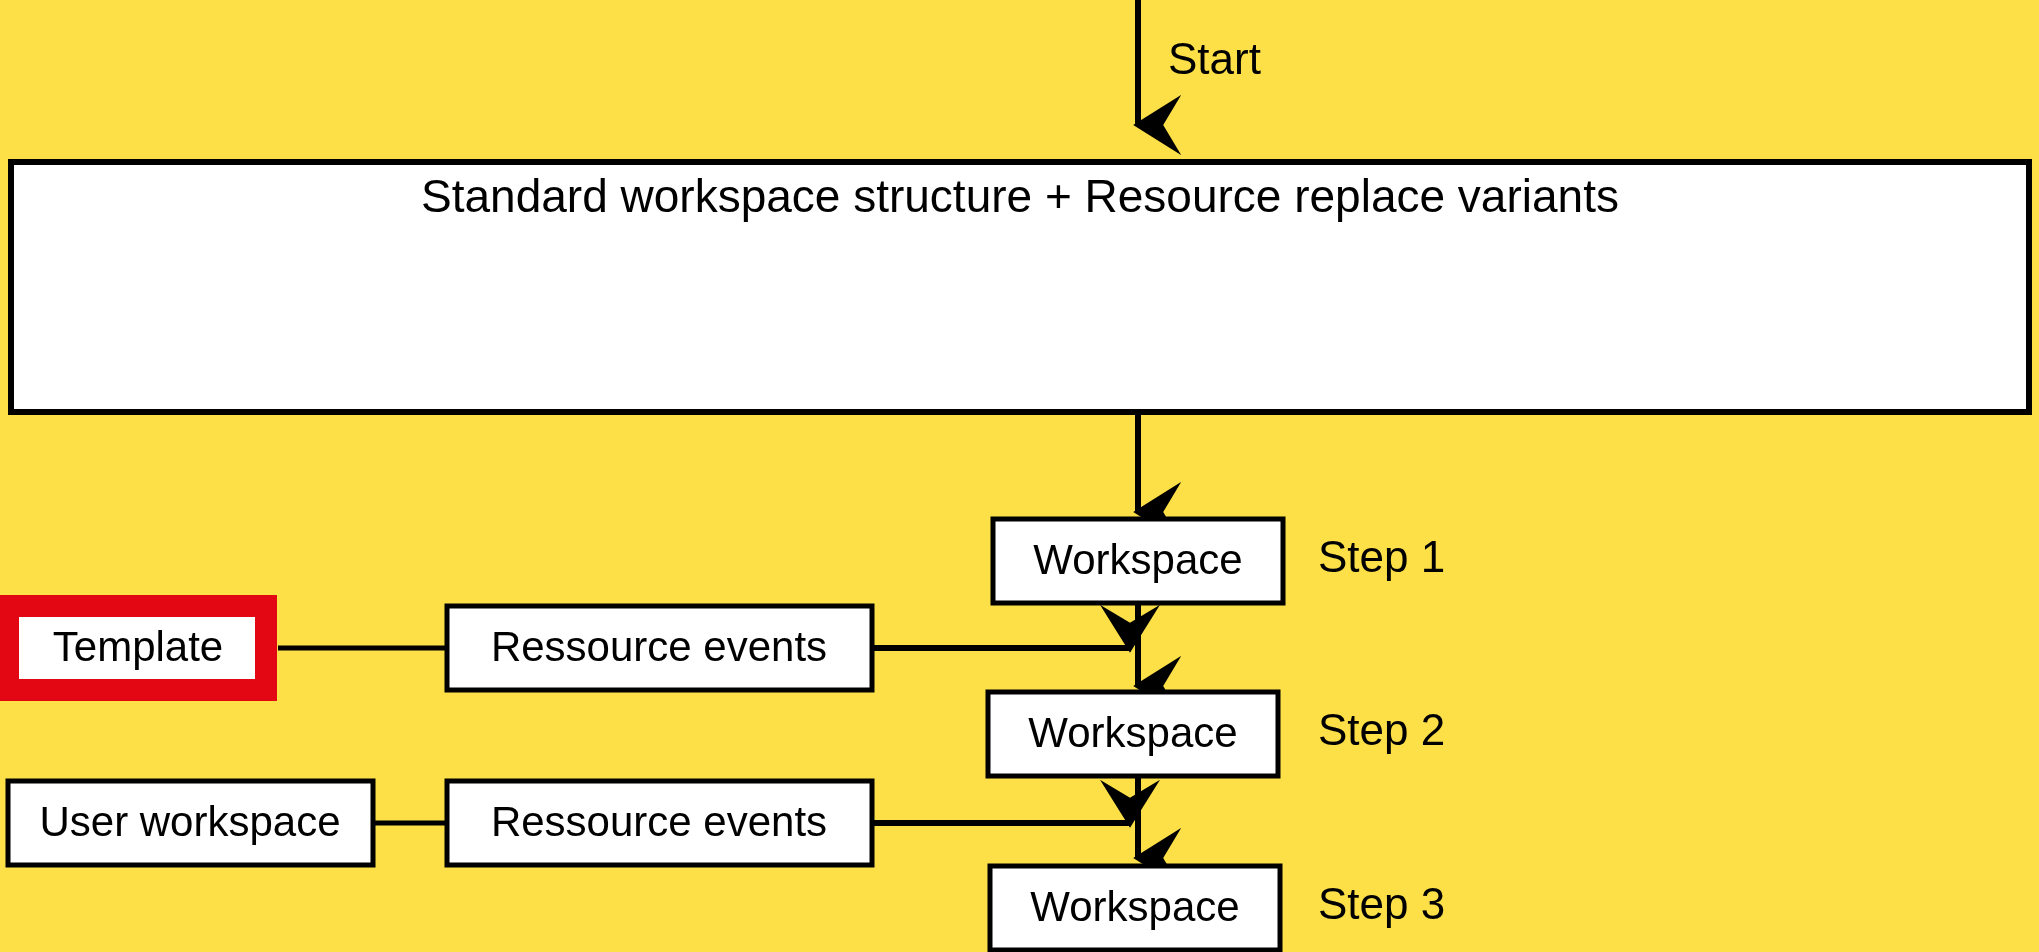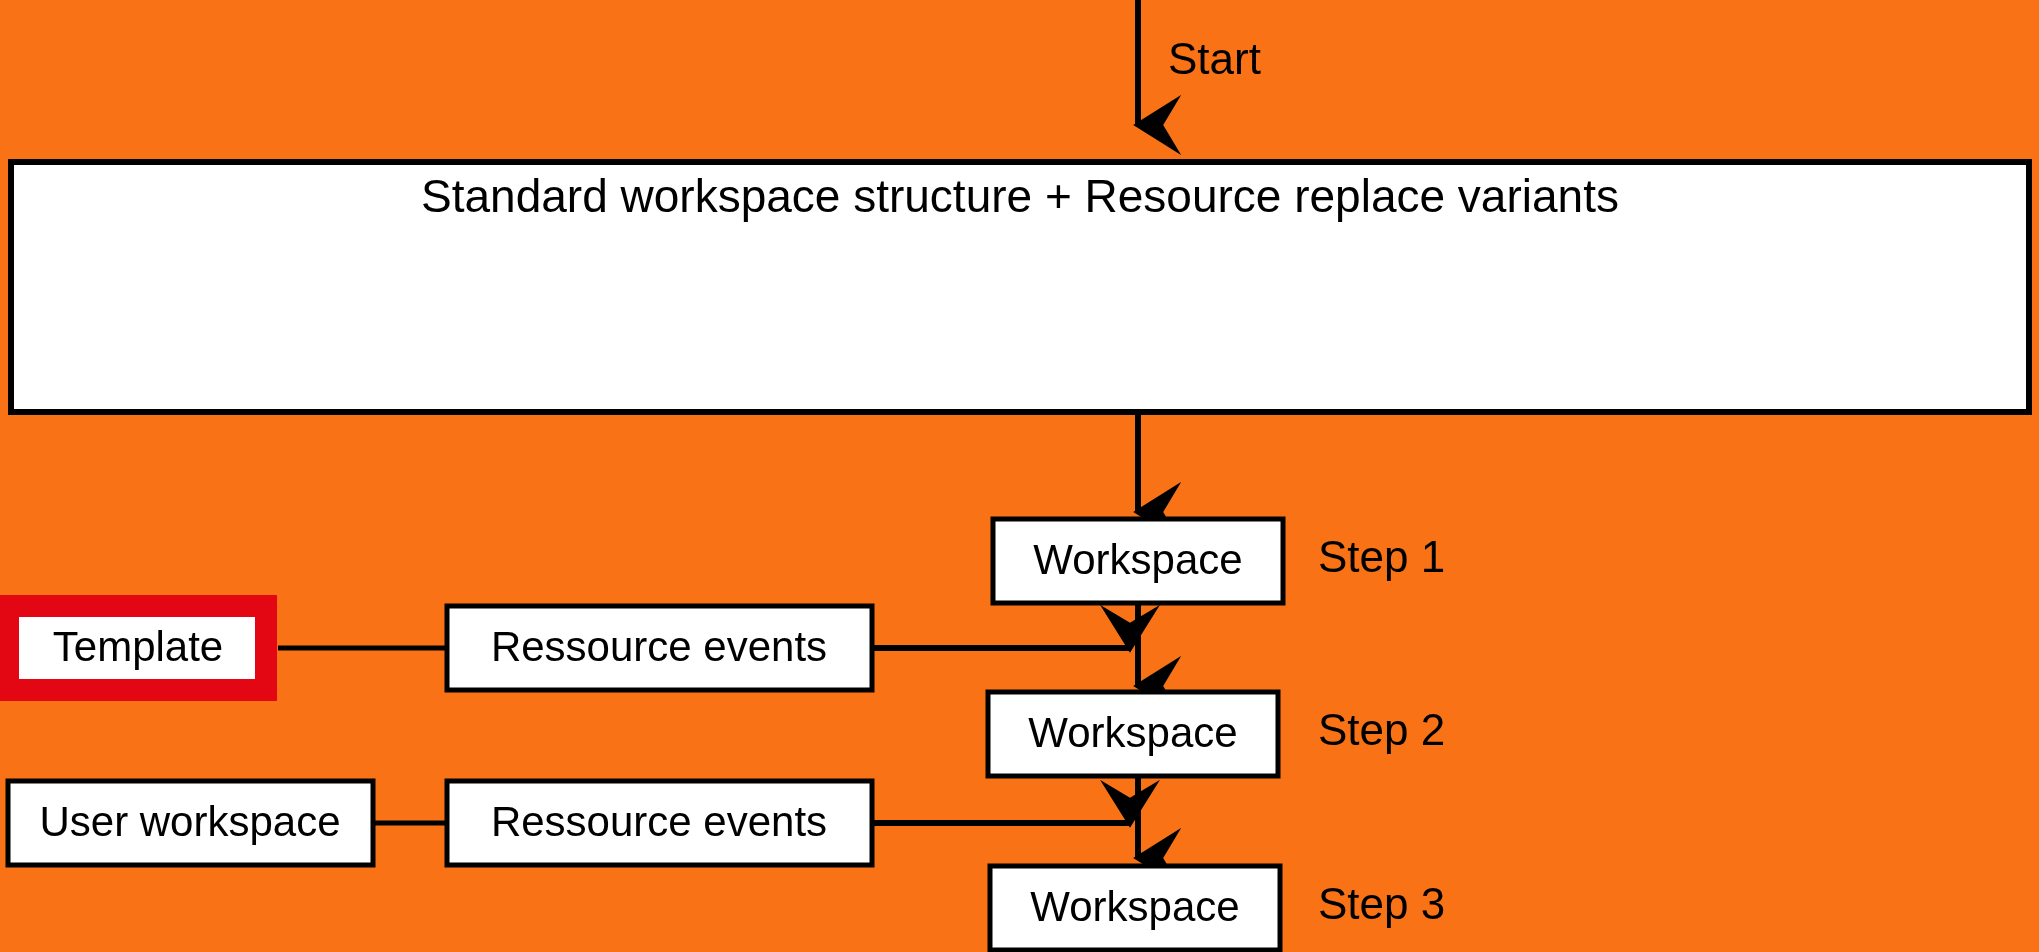--- a/index.html
+++ b/index.html
@@ -8,21 +8,21 @@
     padding: 0;
     background: #ffffff;
   }
   body {
     font-family: "Liberation Sans", sans-serif;
   }
   #diagram-root {
     position: relative;
     width: 2039px;
     height: 952px;
-    background: #f97316;
+    background: #fde047;
     overflow: hidden;
   }
   svg.flow {
     position: absolute;
     top: 0;
     left: 0;
     width: 2039px;
     height: 952px;
     display: block;
   }

